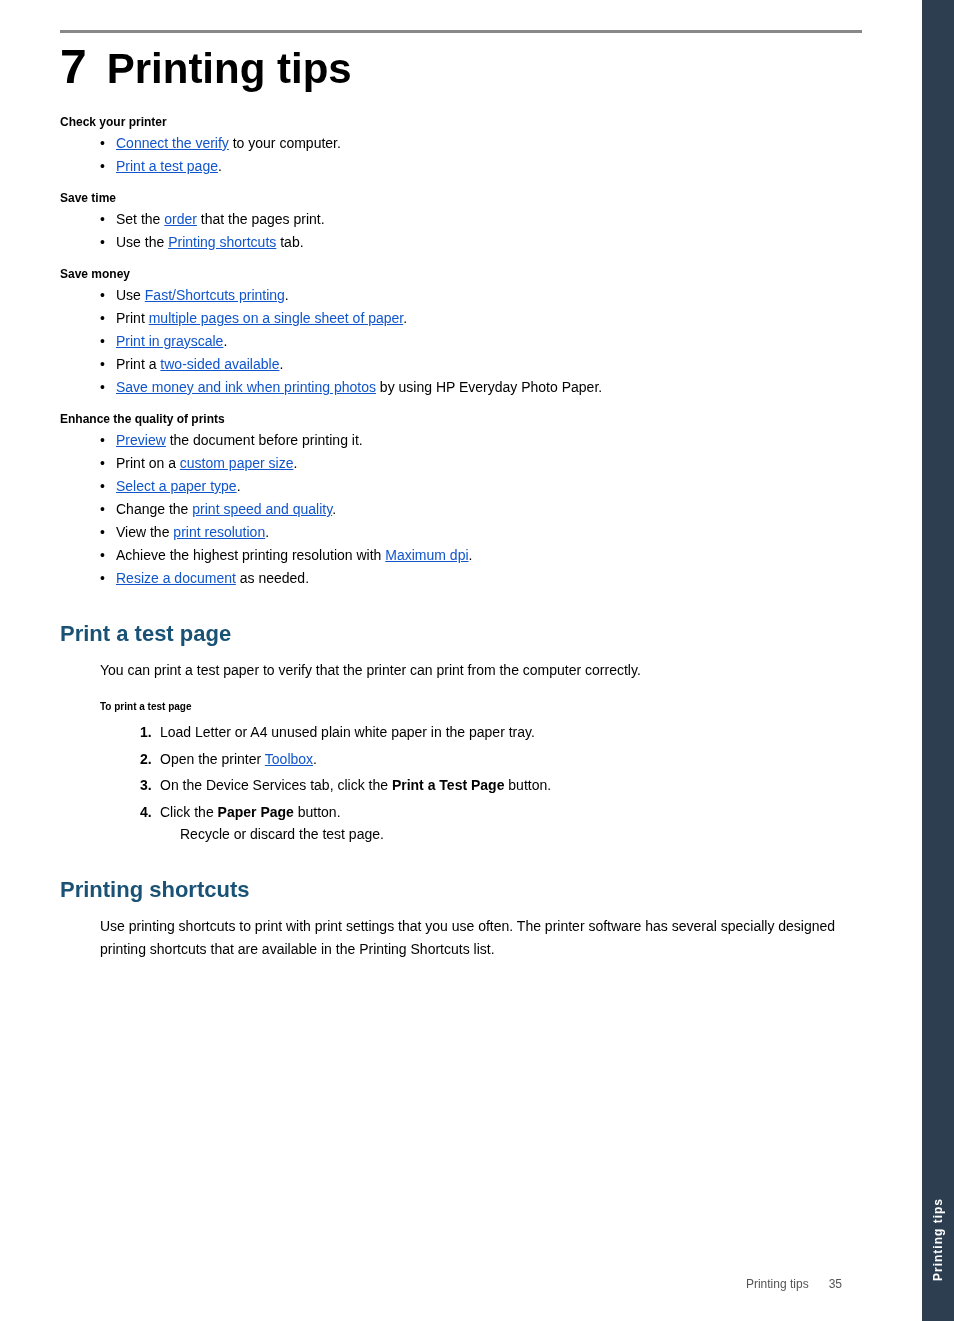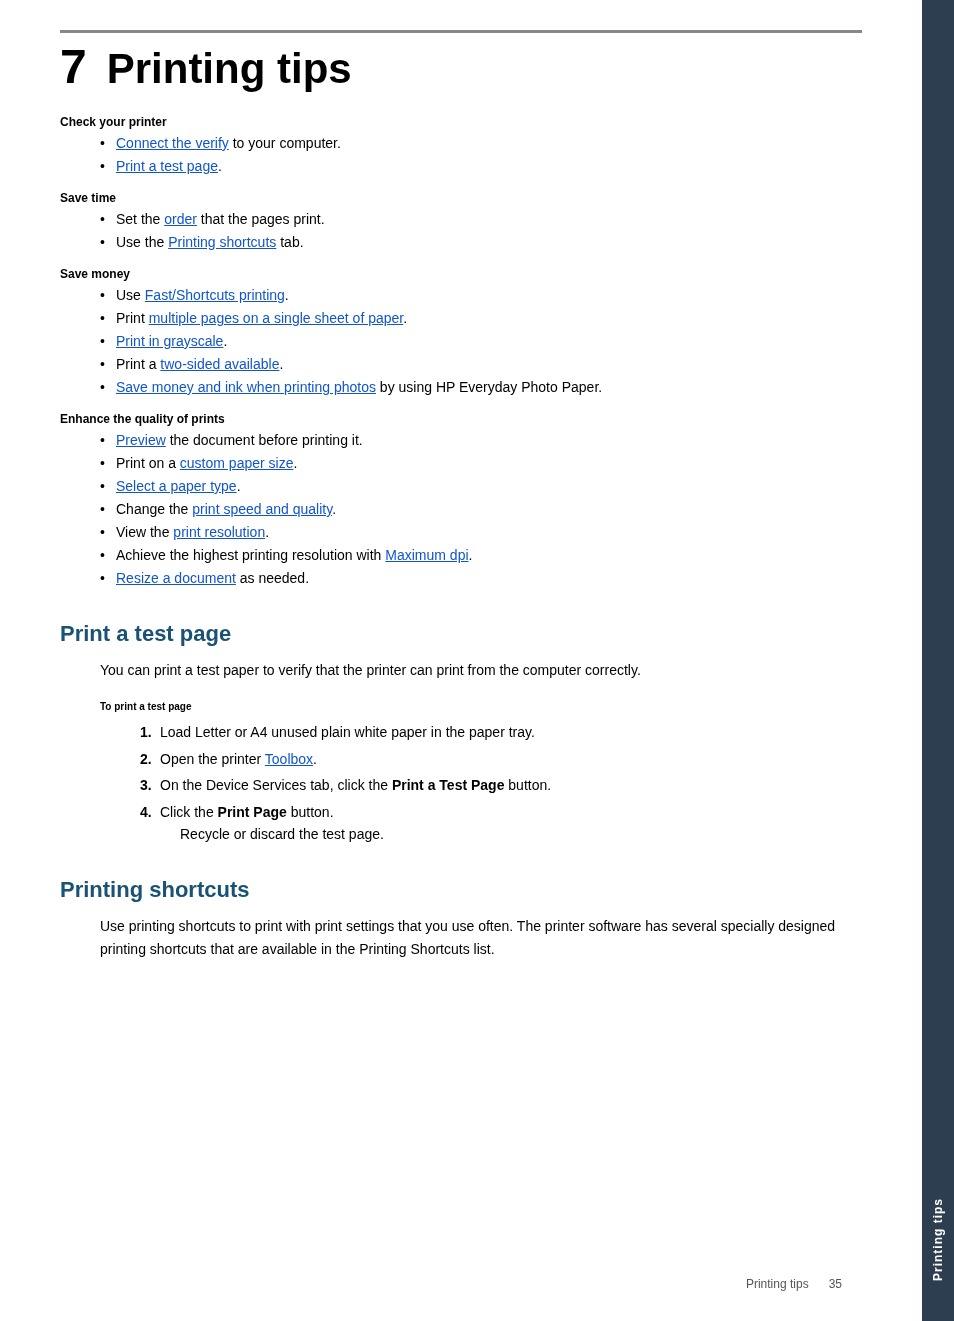--- a/index.html
+++ b/index.html
@@ -194,21 +194,21 @@
         <li>
           <span class="num">2.</span>
           Open the printer <a>Toolbox</a>.
         </li>
         <li>
           <span class="num">3.</span>
           On the Device Services tab, click the <span class="bold-inline">Print a Test Page</span> button.
         </li>
         <li>
           <span class="num">4.</span>
-          Click the <span class="bold-inline">Print Page</span> button.
+          Click the <span class="bold-inline">Paper Page</span> button.
           <span class="continuation">Recycle or discard the test page.</span>
         </li>
       </ol>
     </div>
 
     <div class="section-title">Printing shortcuts</div>
     <div class="section-body">
       <p>Use printing shortcuts to print with print settings that you use often. The printer software has several specially designed printing shortcuts that are available in the Printing Shortcuts list.</p>
     </div>
 

